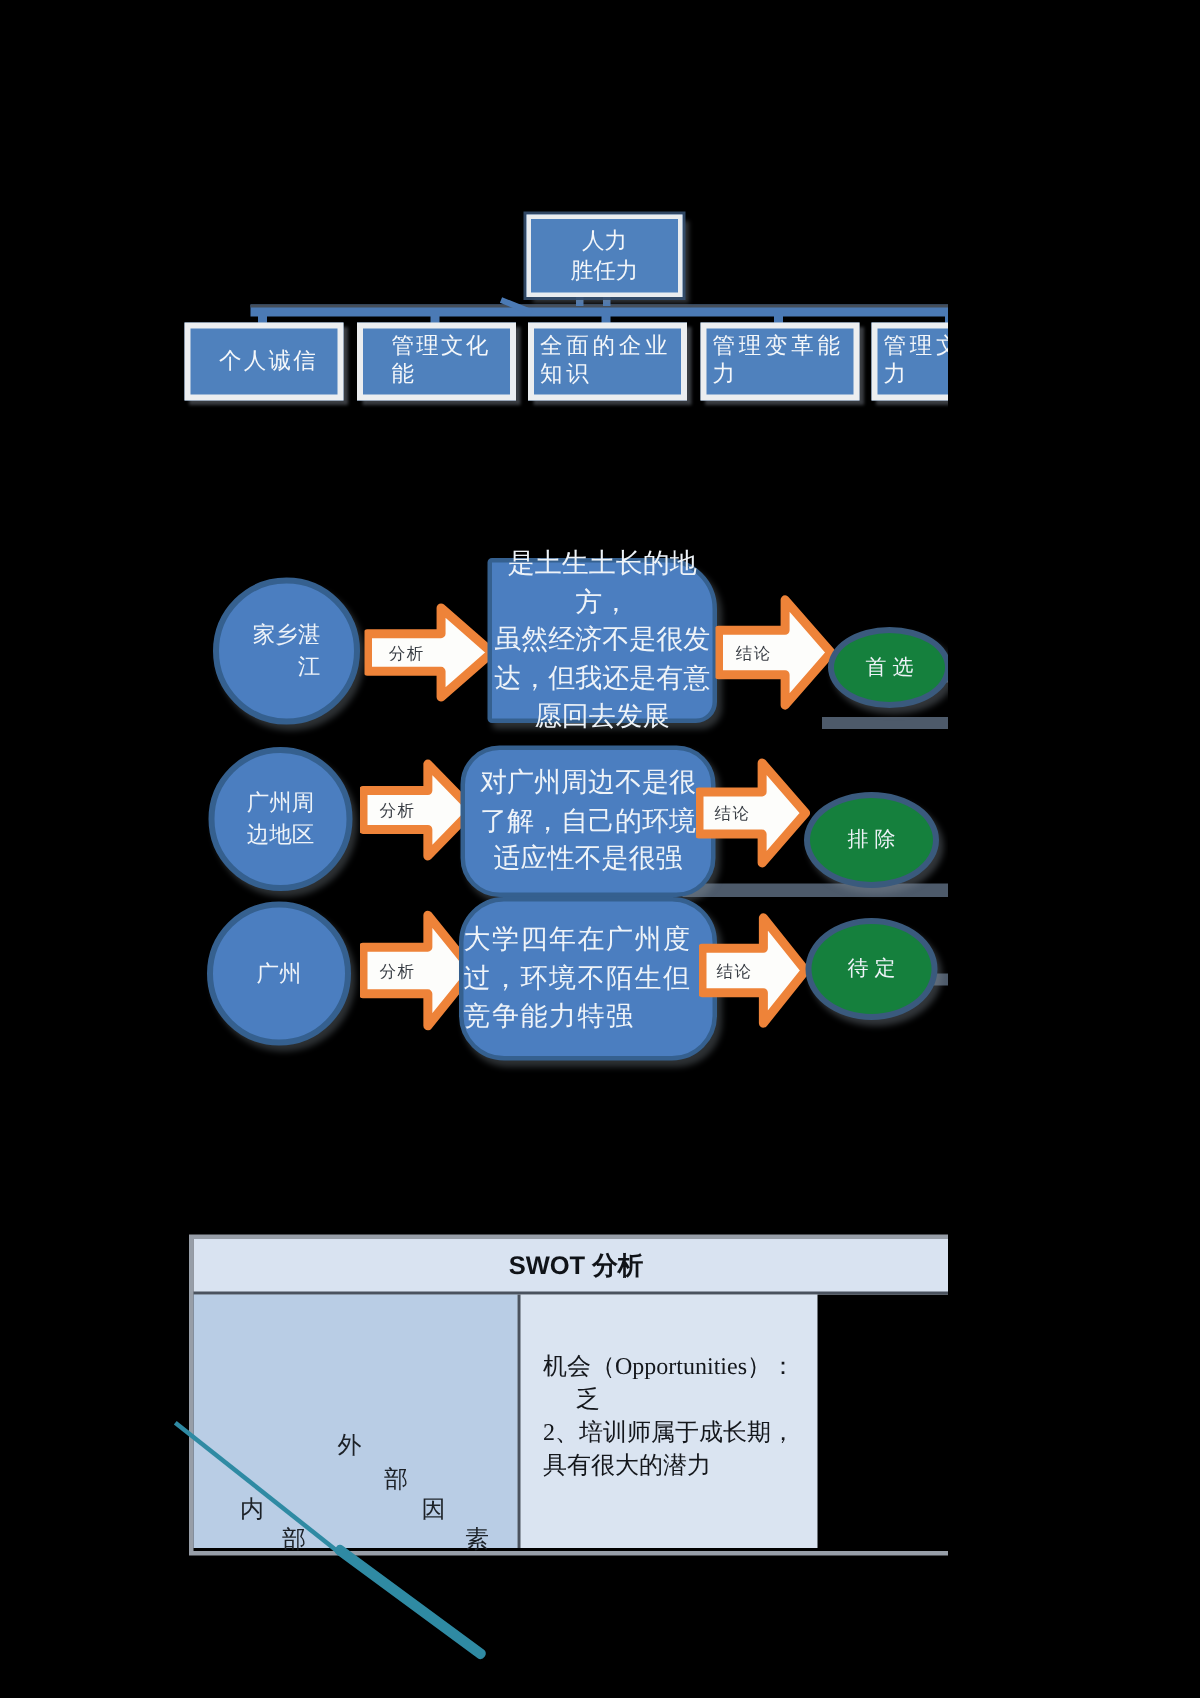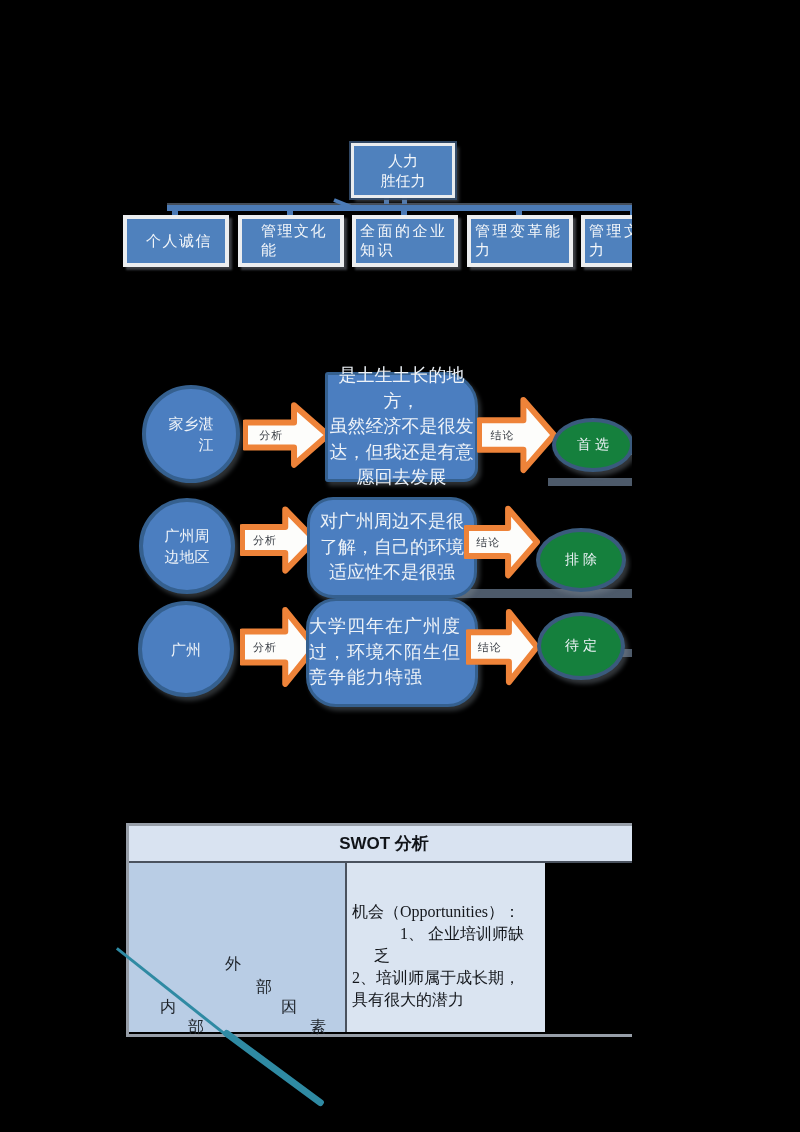--- a/index.html
+++ b/index.html
@@ -37,21 +37,21 @@
                align-items:center;justify-content:center;font-size:11px;color:#383d44;
                letter-spacing:1px;}
   .slate-line{background:#4d5a6a;z-index:1;}
 
   
   #swot{box-sizing:border-box;border:3px solid #979ea8;z-index:2;}
   #swot-header{height:37px;background:#d9e3f1;border-bottom:2px solid #4a525e;
                text-align:center;padding-right:97px;box-sizing:border-box;}
   #swot-title{line-height:35px;font-weight:bold;font-size:17px;color:#101318;}
   #swot-body{display:flex;height:169px;}
-  .swot-cell{box-sizing:border-box;font-family:"Liberation Serif",serif;color:#14171c;}
+  .swot-cell{box-sizing:border-box;font-family:"Liberation Serif",serif;color:#14171c;padding-left:10px;}
   #cell-axis{width:216px;background:#b9cde5;position:relative;}
   #cell-opp{width:200px;background:#dae4f1;border-left:2px solid #4a525e;
             padding-top:38px;font-size:16px;line-height:22px;}
   #cell-threat{width:189px;background:#dae4f1;border-left:2px solid #4a525e;
                padding:6px 4px 0 7px;font-size:16px;line-height:25px;}
   .opp-line{padding-left:5px;}
   .ind-1{padding-left:53px;} .ind-2{padding-left:27px;}
   .axis-char{position:absolute;transform:translate(-50%,-50%);font-size:16px;color:#1c2127;
              font-family:"Liberation Serif",serif;}
   .teal{background:#2f8aa3;z-index:5;transform-origin:0 50%;}
@@ -162,21 +162,20 @@
       <div id="cell-axis" class="swot-cell">
         <span class="axis-char" style="left:104px;top:101px;">外</span>
         <span class="axis-char" style="left:135px;top:124px;">部</span>
         <span class="axis-char" style="left:160px;top:144px;">因</span>
         <span class="axis-char" style="left:189px;top:164px;">素</span>
         <span class="axis-char" style="left:39px;top:144px;">内</span>
         <span class="axis-char" style="left:67px;top:164px;">部</span>
       </div>
       <div id="cell-opp" class="swot-cell">
         <div class="opp-line">机会（Opportunities）：</div>
-        <div class="ind-1">1、 企业培训师缺</div>
         <div class="ind-2">乏</div>
         <div class="opp-line">2、培训师属于成长期，</div>
         <div class="opp-line">具有很大的潜力</div>
       </div>
     </div>
   </div>
 
   <div class="abs teal" style="left:117px;top:947px;width:142px;height:2.5px;transform:rotate(38.4deg);"></div>
   <div class="abs teal" style="left:224px;top:1028px;width:123px;height:7px;border-radius:3px;transform:rotate(36.4deg);"></div>
 

